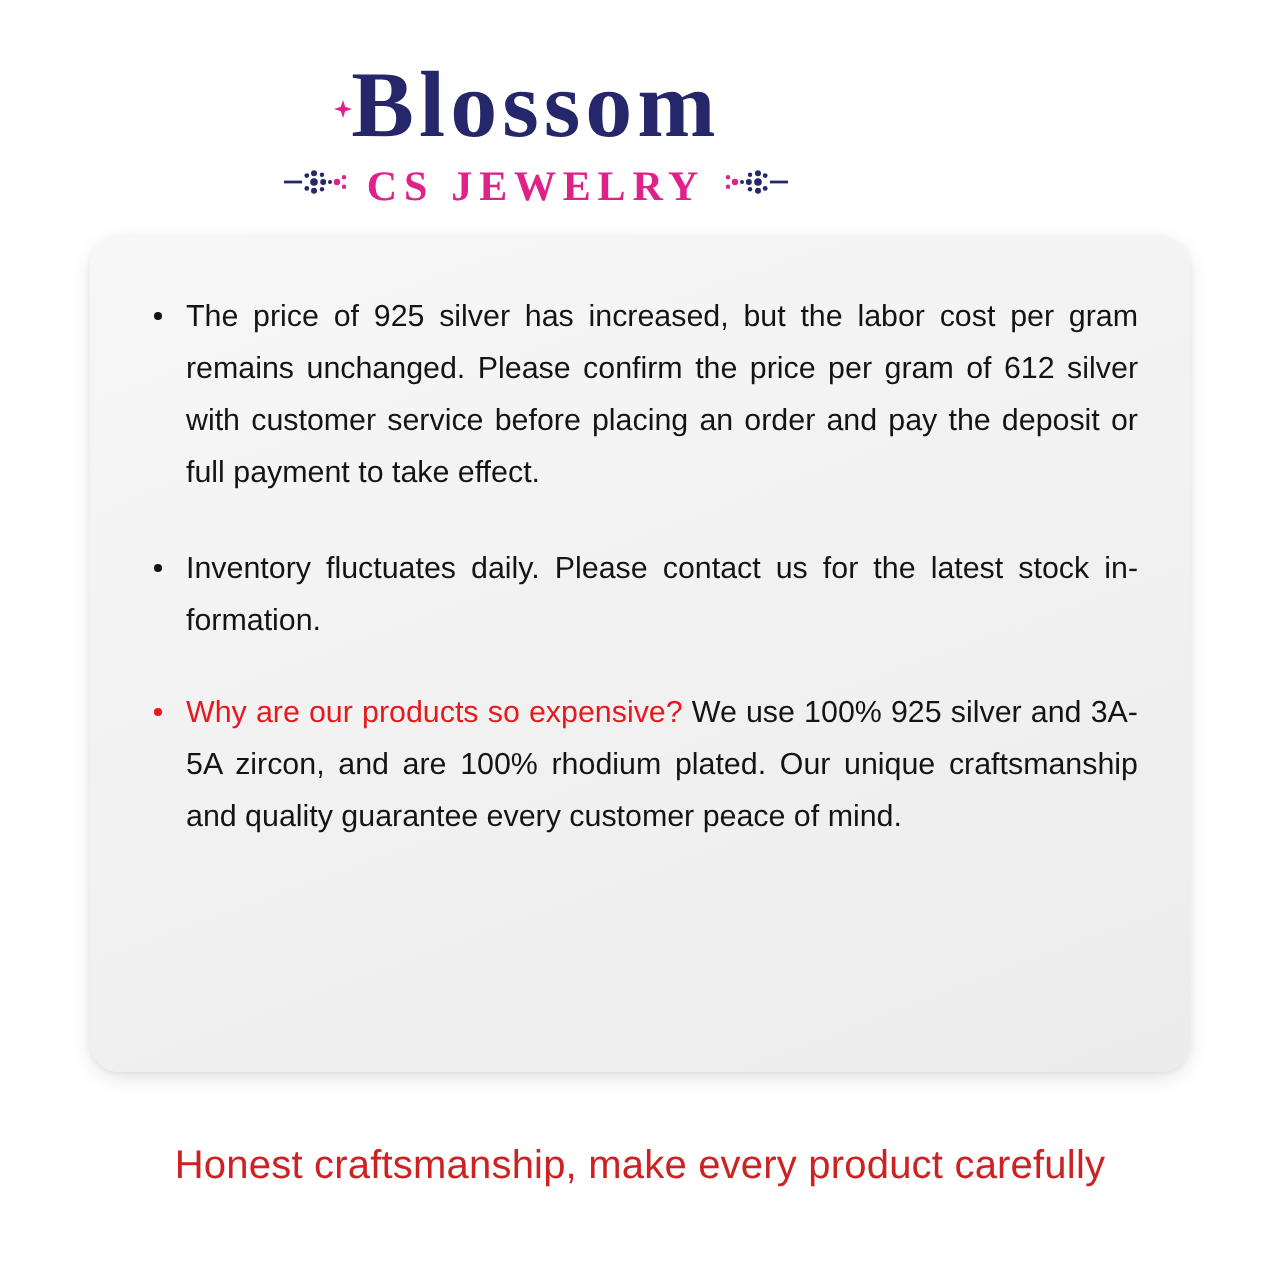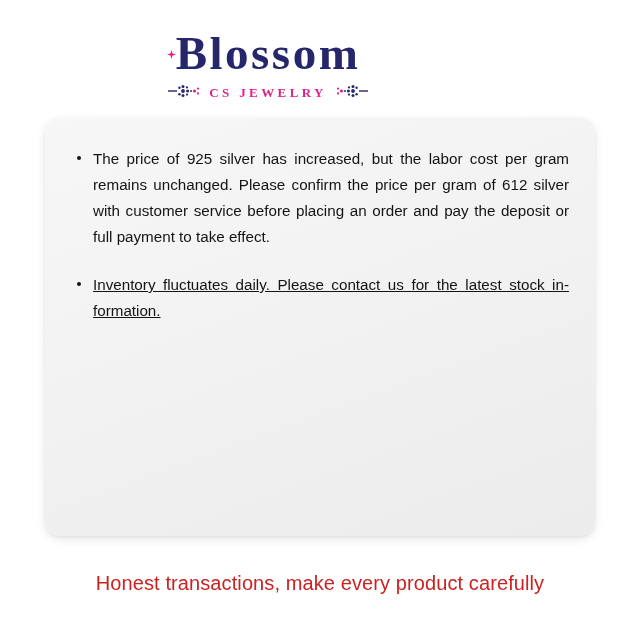--- a/index.html
+++ b/index.html
@@ -48,21 +48,21 @@
     margin-top: 5px;
     display: flex;
     align-items: center;
     justify-content: center;
     gap: 7px;
     height: 20px;
   }
   .brand-sub {
     font-family: "Liberation Serif", serif;
     font-weight: bold;
-    font-size: 13px;
+    font-size: 21px;
     letter-spacing: 3.4px;
     color: #e0218a;
     white-space: nowrap;
   }
   .ornament { display:block; }
   .ornament.flip { transform: scaleX(-1); }
 
   
   .notice-card {
     position: absolute;
@@ -104,21 +104,21 @@
     border-radius: 50%;
     background: #141414;
   }
   .bullet-dot.mid { top: 36px; }
   .bullet-dot.red { background: #e8191c; }
 
   .accent-red { color: #e8191c; }
 
   .item-1 { margin-bottom: 22px; }
   .item-2 { margin-bottom: 22px; }
-  .item-3 { margin-bottom: 20px; text-decoration: underline; }
+  .item-3 { margin-bottom: 20px; }
 
   
   .footer-line {
     position: absolute;
     left: 0;
     top: 570px;
     width: 640px;
     text-align: center;
     font-size: 20px;
     line-height: 26px;
@@ -196,19 +196,23 @@
       <span class="bullet-dot"></span>
       <span>The price of 925 silver has increased, but the labor cost per gram remains unchanged. Please confirm the price per gram of 612 silver with customer service before placing an order and pay the deposit or full payment to take effect.</span>
     </li>
 
 
     <li class="bullet-item item-3">
       <span class="bullet-dot"></span>
       <span>Inventory fluctuates daily. Please contact us for the latest stock in-formation.</span>
     </li>
 
+    <li class="bullet-item">
+      <span class="bullet-dot red"></span>
+      <span class="accent-red">Why are our products so expensive?</span><span> We use 100% 925 silver and 3A-5A zircon, and are 100% rhodium plated. Our unique craftsmanship and quality guarantee every customer peace of mind.</span>
+    </li>
 
   </ul>
 </div>
 
 <div class="footer-line">
-  <span>Honest transactions, make every product carefully</span>
+  <span>Honest craftsmanship, make every product carefully</span>
 </div>
 
 </body></html>

